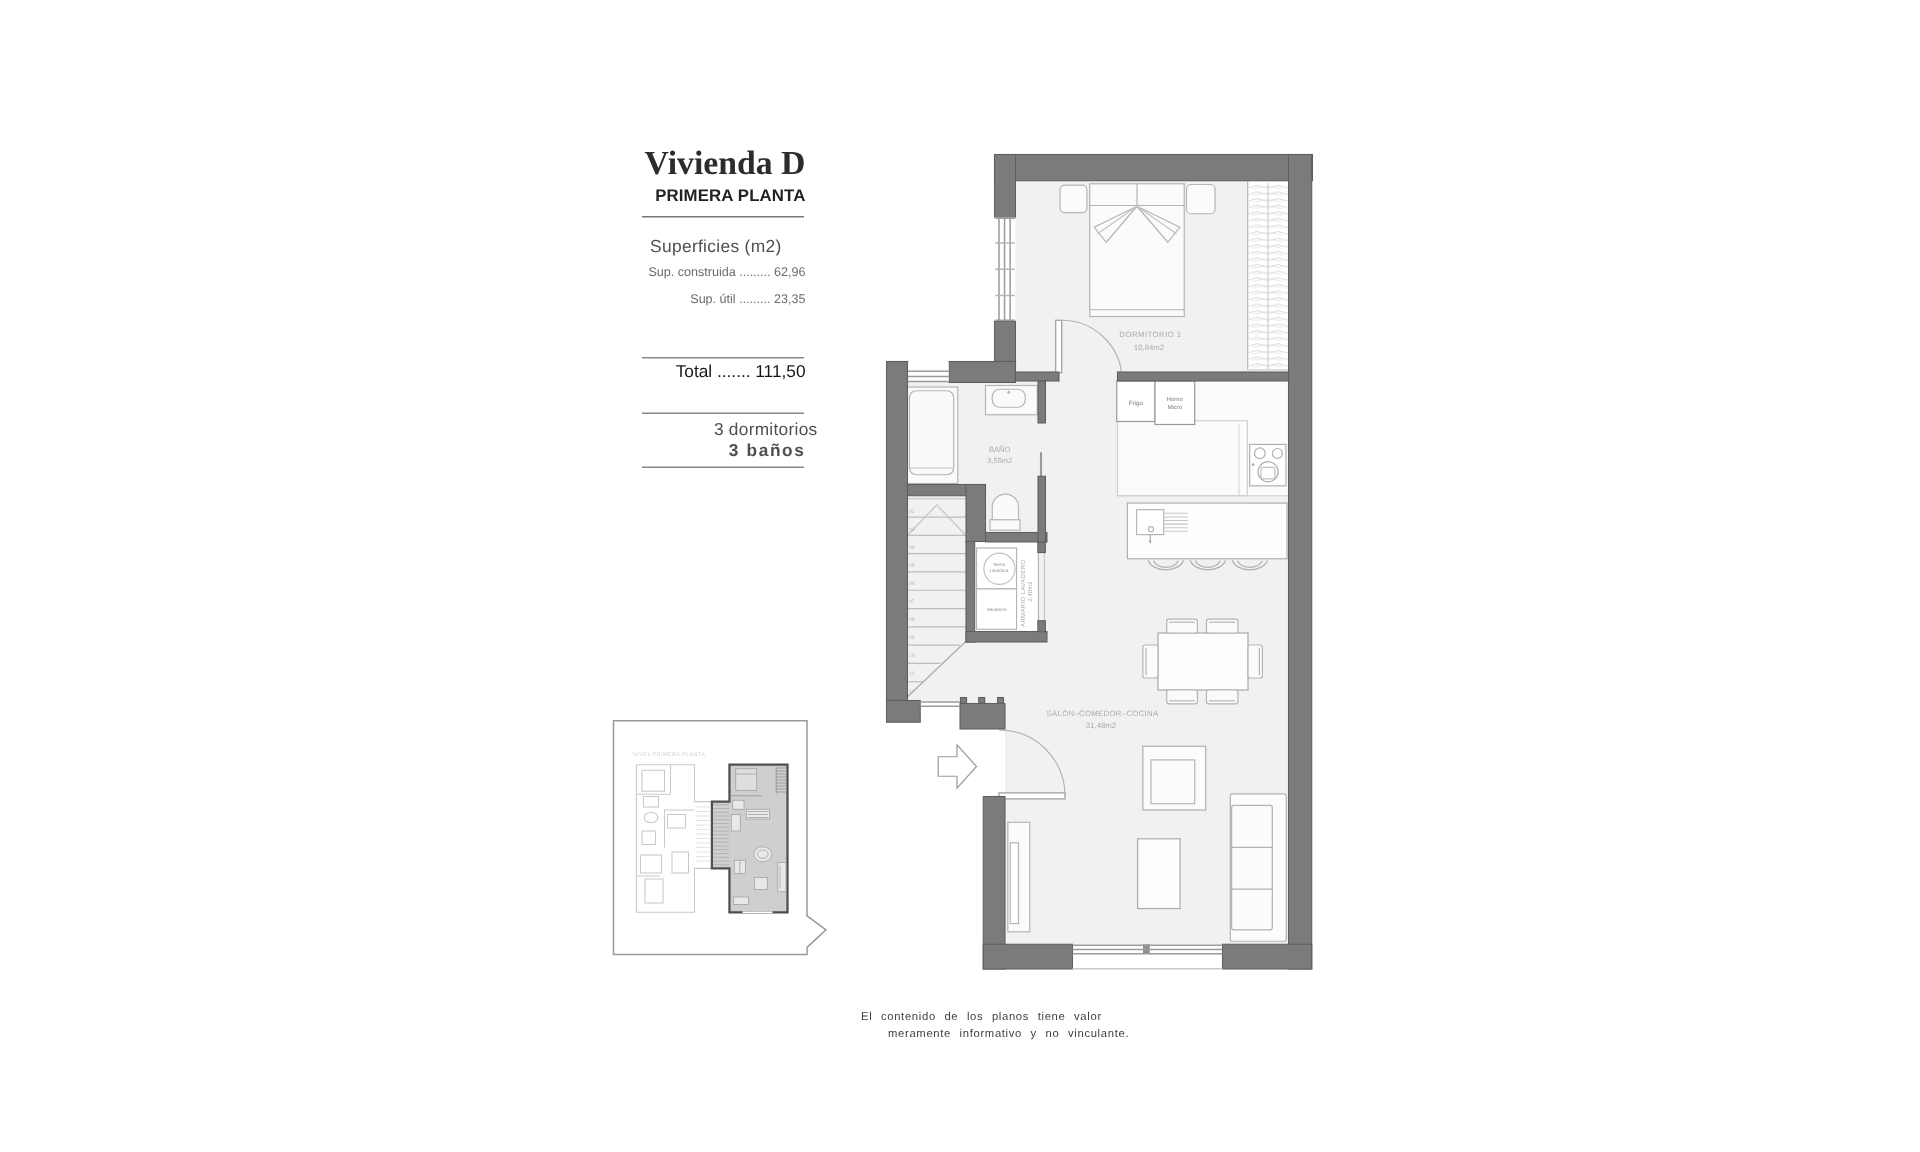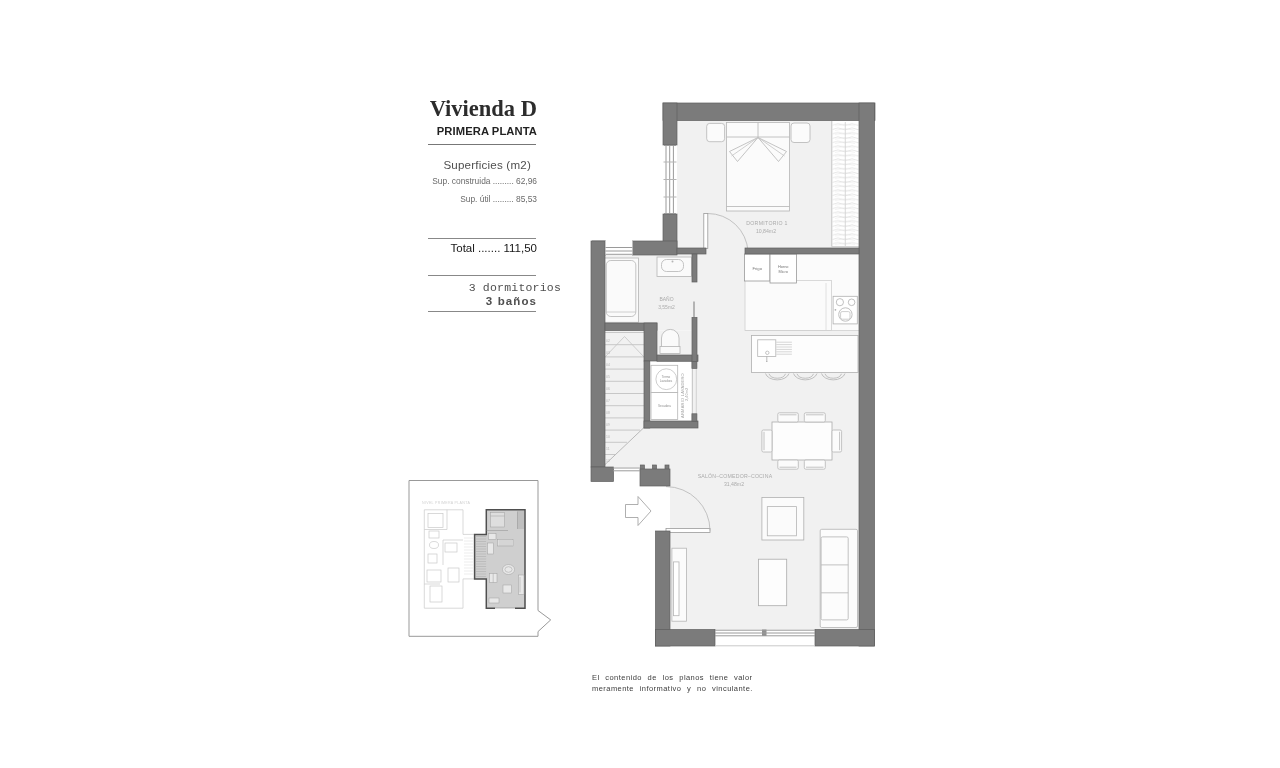--- a/index.html
+++ b/index.html
@@ -11,39 +11,39 @@
 
 <div class="abs" style="left:380px;top:98px;width:157px;text-align:right;">
 
   <div style="font-family:'Liberation Serif',serif;font-weight:bold;font-size:22.5px;color:#2c2c2c;line-height:22px;">Vivienda D</div>
 
   <div style="font-weight:bold;font-size:11.2px;color:#222;letter-spacing:0.1px;margin-top:5px;">PRIMERA PLANTA</div>
 </div>
 
 <div class="abs" style="left:428px;top:144px;width:108px;height:1px;background:#777;"></div>
 
-<div class="abs" style="left:374px;top:158px;width:157px;text-align:right;font-size:11.6px;color:#4f4f4f;letter-spacing:0.2px;">Superficies (m2)</div>
+<div class="abs" style="left:364px;top:158px;width:157px;text-align:right;font-size:11.6px;color:#4f4f4f;letter-spacing:0.2px;">Superficies (m2)</div>
 
 <div class="abs" style="left:380px;top:176px;width:157px;text-align:right;font-size:8.4px;color:#6a6a6a;">Sup. construida ......... 62,96</div>
 
-<div class="abs" style="left:380px;top:193.5px;width:157px;text-align:right;font-size:8.4px;color:#6a6a6a;">Sup. útil ......... 85,53</div>
+<div class="abs" style="left:380px;top:193.5px;width:157px;text-align:right;font-size:8.4px;color:#6a6a6a;">Sup. útil ......... 23,35</div>
 
 <div class="abs" style="left:428px;top:238px;width:108px;height:1px;background:#888;"></div>
 
 <div class="abs" style="left:380px;top:242px;width:157px;text-align:right;font-weight:normal;font-size:11.5px;color:#161616;">Total ....... 111,50</div>
 
 <div class="abs" style="left:428px;top:275px;width:108px;height:1px;background:#888;"></div>
 
-<div class="abs" style="left:404px;top:281px;width:157px;text-align:right;font-size:11.5px;color:#4f4f4f;letter-spacing:0.2px;font-family:Liberation Mono, monospace;">3 dormitorios</div>
+<div class="abs" style="left:388px;top:281px;width:157px;text-align:right;font-size:11.5px;color:#4f4f4f;letter-spacing:0.2px;">3 dormitorios</div>
 
 <div class="abs" style="left:380px;top:295px;width:157px;text-align:right;font-size:11.5px;color:#4f4f4f;letter-spacing:1.1px;font-weight:bold;">3 baños</div>
 
 <div class="abs" style="left:428px;top:311px;width:108px;height:1px;background:#888;"></div>
 
-<div class="abs" style="left:592px;top:673px;font-size:7.5px;color:#3d3d3d;letter-spacing:0.45px;word-spacing:3.2px;">El contenido de los planos tiene valor</div>
+<div class="abs" style="left:574px;top:673px;font-size:7.5px;color:#3d3d3d;letter-spacing:0.45px;word-spacing:3.2px;">El contenido de los planos tiene valor</div>
 
 <div class="abs" style="left:592px;top:684px;font-size:7.5px;color:#3d3d3d;letter-spacing:0.45px;word-spacing:3.2px;">meramente informativo y no vinculante.</div>
 
 <svg class="abs" style="left:0;top:0;" width="1280" height="768" viewBox="0 0 1280 768">
 <defs>
 <pattern id="hatch" width="26" height="4.4" patternUnits="userSpaceOnUse" x="832" y="122">
 <path d="M0,3.2 L6,1.6 L13,3.4 L20,1.6 L26,3.2" stroke="#d4d4d4" fill="none" stroke-width="0.6"></path>
 <path d="M3,3.9 L13,2.2 L23,3.9" stroke="#e0e0e0" fill="none" stroke-width="0.5"></path>
 </pattern>
 </defs>

